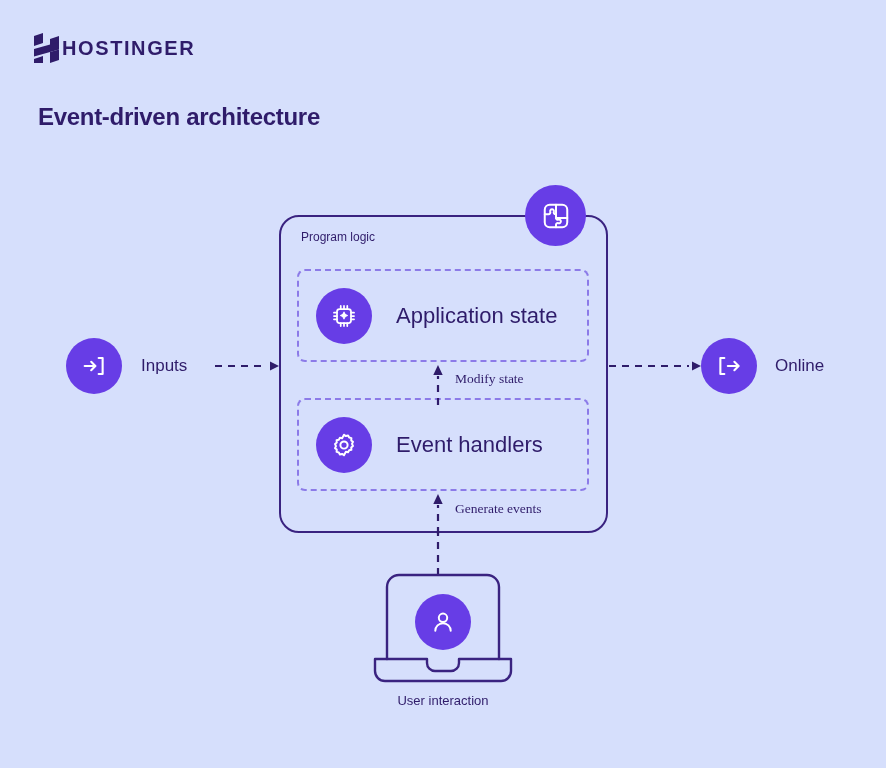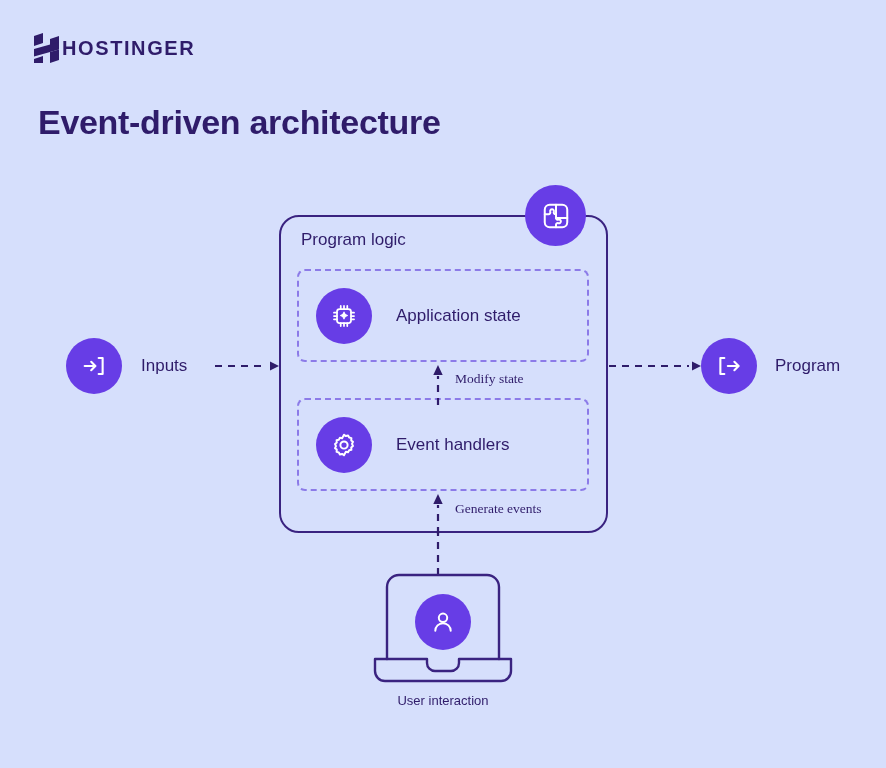--- a/index.html
+++ b/index.html
@@ -42,21 +42,21 @@
     font-size: 19px;
     color: #2F1C6A;
     letter-spacing: 0.1px;
   }
 
   
   .page-title {
     position: absolute;
     top: 103px;
     left: 38px;
-    font-size: 34px;
+    font-size: 24px;
     font-weight: bold;
     letter-spacing: -0.3px;
     color: #2F1C6A;
   }
 
   
   .stage {
     position: absolute;
     inset: 0;
   }
@@ -69,21 +69,21 @@
     width: 329px;
     height: 318px;
     border: 2px solid #3A2380;
     border-radius: 20px;
     background: transparent;
   }
   .program-label {
     position: absolute;
     left: 20px;
     top: 13px;
-    font-size: 17px;
+    font-size: 12px;
     color: #2F1C6A;
   }
 
   
   .badge-icon {
     position: absolute;
     left: 525px;
     top: 185px;
     width: 61px;
     height: 61px;
@@ -114,21 +114,21 @@
     margin-left: 17px;
     flex: 0 0 auto;
     border-radius: 50%;
     background: #673DE6;
     display: flex;
     align-items: center;
     justify-content: center;
   }
   .panel .panel-label {
     margin-left: 24px;
-    font-size: 17px;
+    font-size: 22px;
     color: #2F1C6A;
   }
 
   
   .side-node {
     position: absolute;
     display: flex;
     align-items: center;
   }
   .side-node .circle-icon {
@@ -278,21 +278,21 @@
   </div>
 
   <div class="side-node node-outputs">
     <span class="circle-icon">
       <svg class="icon-svg" width="28" height="28" viewBox="0 0 24 24" fill="none" stroke="#FFFFFF" stroke-width="1.8" stroke-linecap="round" stroke-linejoin="round">
         <path d="M11 12 h9"></path>
         <path name="arrowhead" d="M16.6 8.4 L20.2 12 L16.6 15.6"></path>
         <path d="M8 5.2 H4.6 v13.6 H8"></path>
       </svg>
     </span>
-    <span class="node-label">Program</span>
+    <span class="node-label">Online</span>
   </div>
 
   <div class="h-conn conn-in">
     <svg class="icon-svg" width="66" height="14" viewBox="0 0 66 14" fill="none">
       <path d="M0 7 H52" stroke="#2F1C6A" stroke-width="2.2" stroke-dasharray="7 6" stroke-linecap="butt"></path>
       <path d="M55 2.5 L64 7 L55 11.5 Z" fill="#2F1C6A"></path>
     </svg>
   </div>
 
   <div class="h-conn conn-out">

